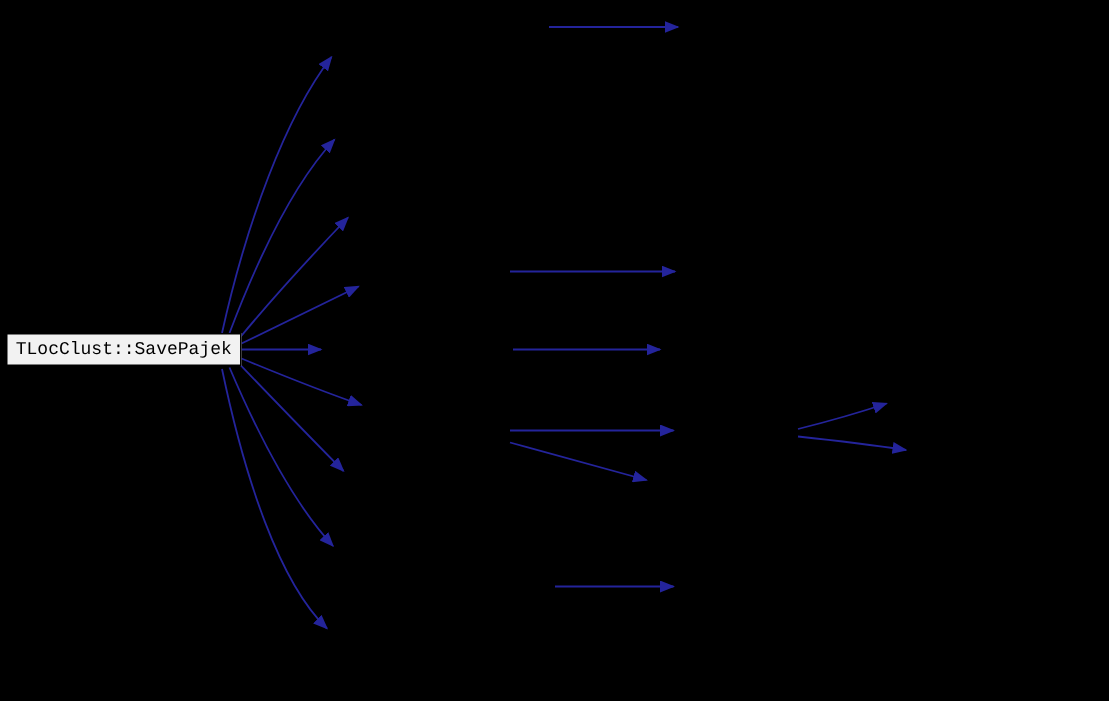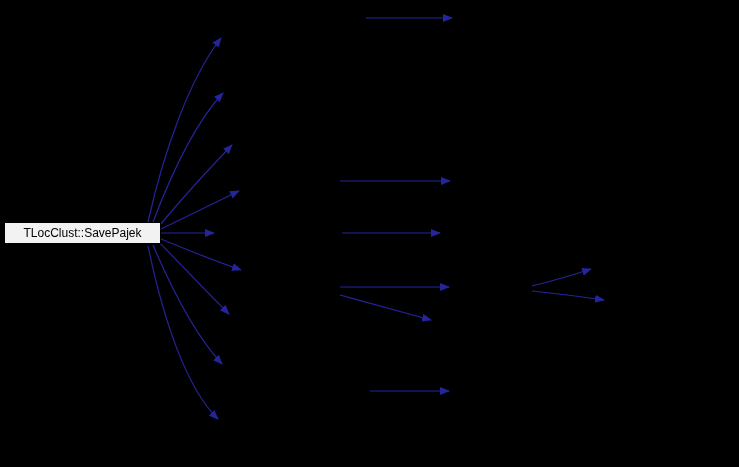--- a/index.html
+++ b/index.html
@@ -2,21 +2,21 @@
 <html><head>
 <meta charset="utf-8">
 <style>
   html, body { margin: 0; padding: 0; background: #000; }
   .canvas {
     position: relative;
     width: 739px;
     height: 467px;
     background: #000;
     overflow: hidden;
-    font-family: Liberation Sans, sans-serif;
+    font-family: Liberation Mono, monospace;
   }
   .edge-layer {
     position: absolute;
     left: 0; top: 0;
     width: 739px; height: 467px;
     display: block;
   }
   .graph-node {
     position: absolute;
     left: 4px;

